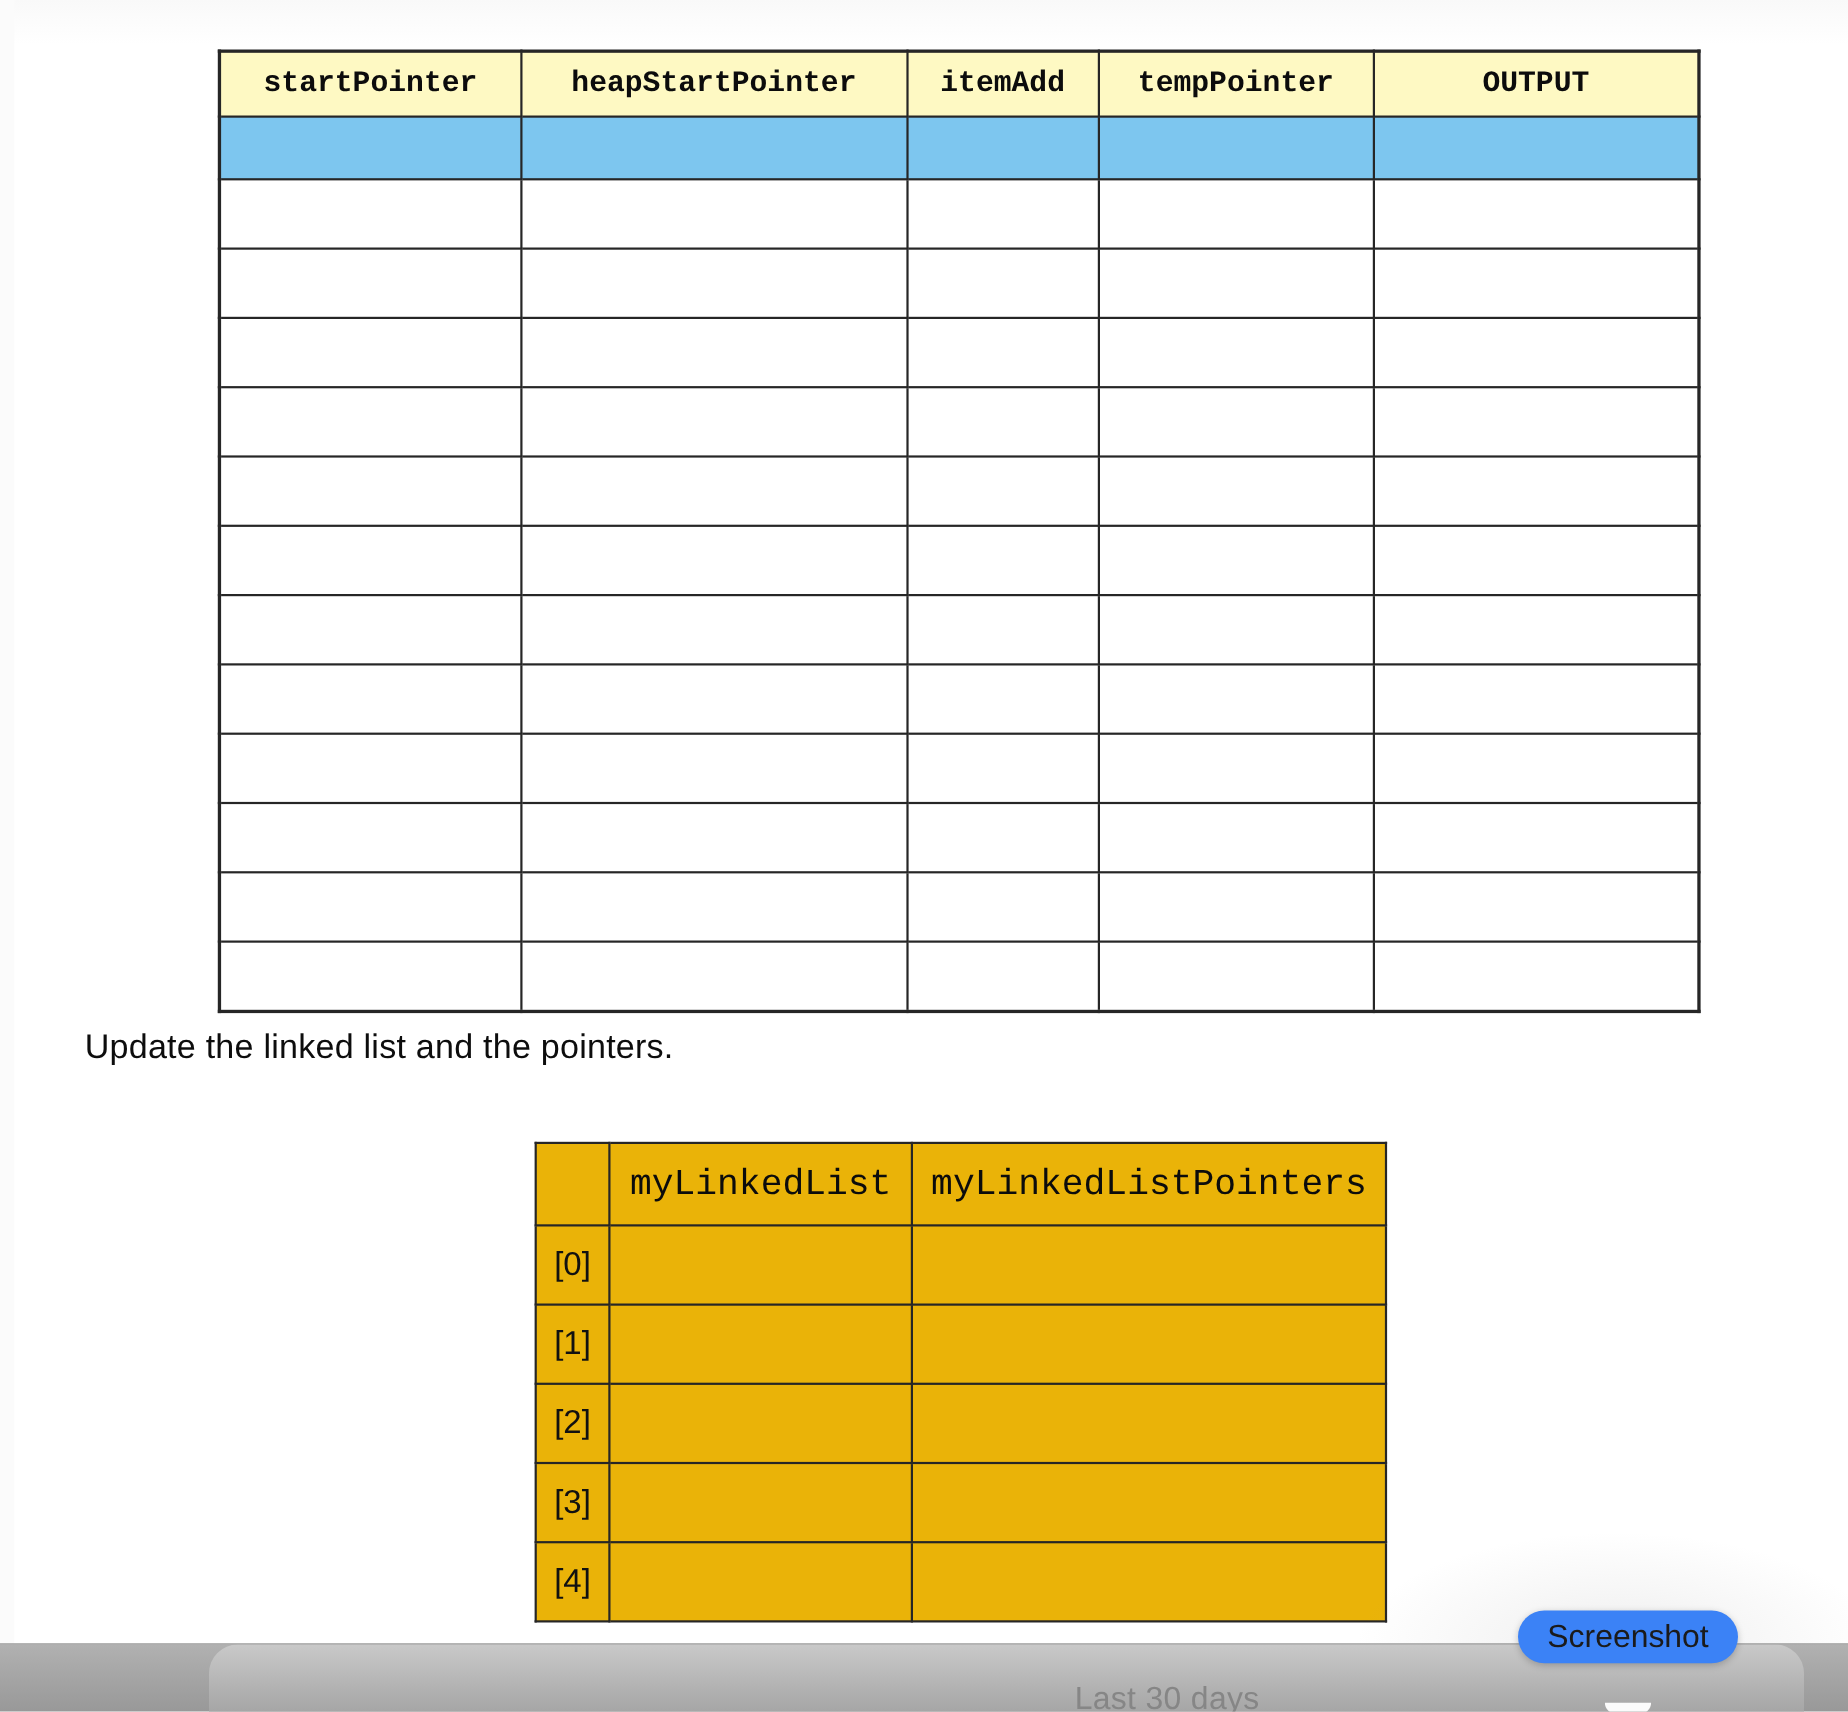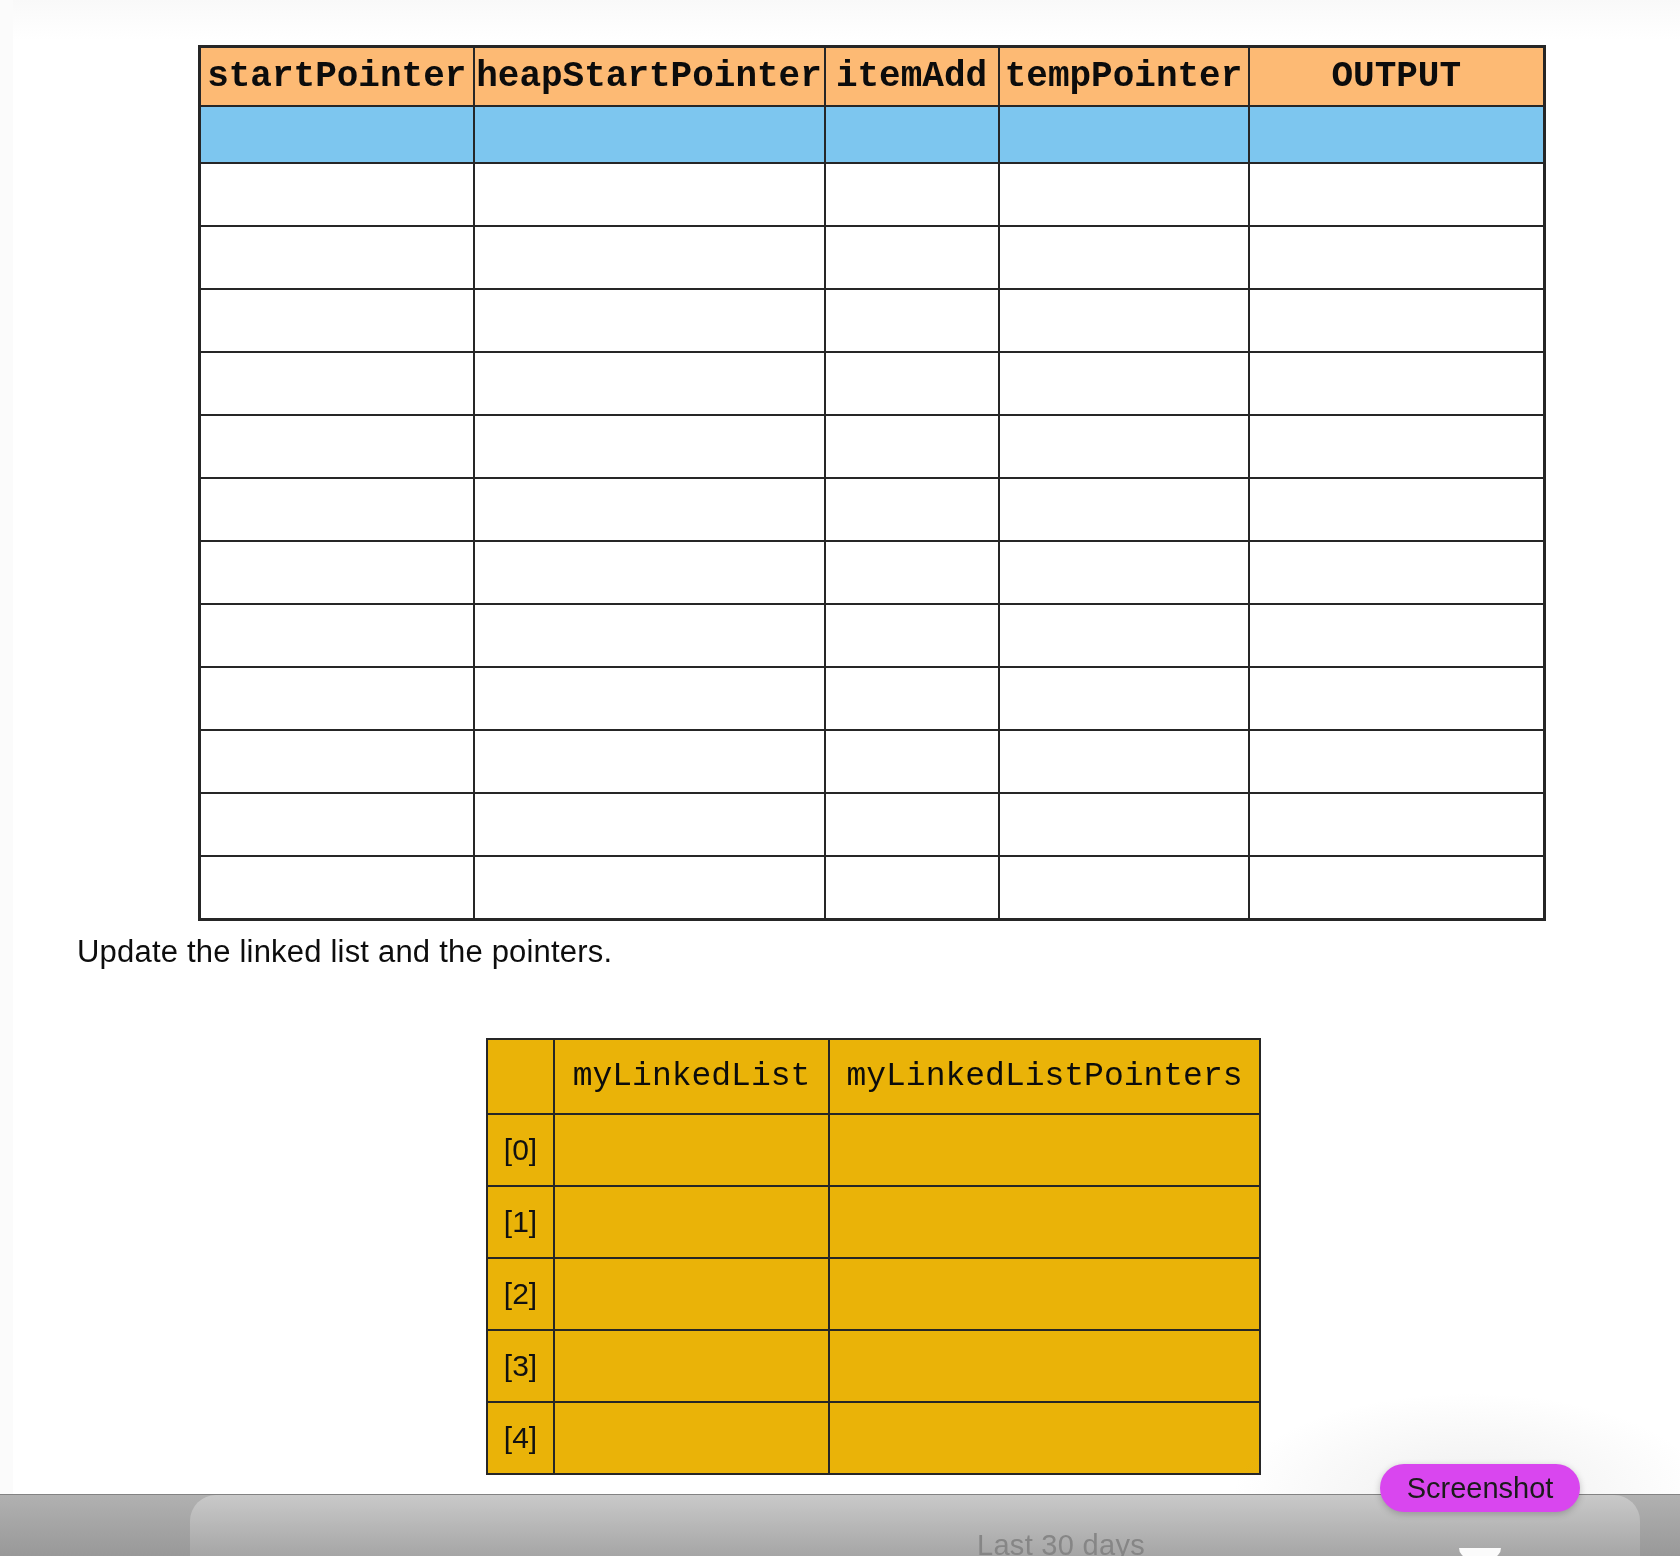--- a/index.html
+++ b/index.html
@@ -14,22 +14,22 @@
 
   
   table{border-collapse:collapse;table-layout:fixed;}
   .trace-table{
     position:absolute;left:198px;top:45px;width:1345px;height:853px;
     border:3px solid #262626;
     font-family:"Liberation Mono",monospace;
   }
   .trace-table th,.trace-table td{border:2px solid #262626;padding:0;}
   .trace-table th{
-    font-weight:bold;font-size:36px;height:57px;
-    text-align:center;vertical-align:middle;color:#0c0c0c;background:#fdba74;
+    font-weight:bold;font-size:27px;height:57px;
+    text-align:center;vertical-align:middle;color:#0c0c0c;background:#fef9c3;
   }
   .trace-table td{height:61px;background:#ffffff;}
   .trace-table tr.hl td{height:55px;}
 
   
   .ll-table{
     position:absolute;left:486px;top:1038px;width:773px;height:437px;
     border:2px solid #262626;
     font-family:"Liberation Mono",monospace;
   }
@@ -64,21 +64,21 @@
     position:absolute;left:190px;top:0;width:1450px;height:62px;
     border-radius:26px 26px 0 0;
     background:linear-gradient(#c9c9c9,#a5a5a5);
   }
   .timeline-label{
     position:absolute;left:977px;top:34px;
     font-size:29px;color:#868686;letter-spacing:0.3px;
   }
   .screenshot-pill{
     position:absolute;left:1380px;top:1464px;width:200px;height:48px;
-    border-radius:24px;background:#d946ef;border:none;
+    border-radius:24px;background:#3b82f6;border:none;
     box-shadow:0 2px 7px rgba(0,0,0,0.22);
     font-family:"Liberation Sans",sans-serif;font-size:29px;color:#1b1b1b;
     display:flex;align-items:center;justify-content:center;
     z-index:5;cursor:pointer;padding:0;
   }
   .pill-tail{
     position:absolute;left:1459px;top:1548px;width:42px;height:10px;
     background:#fbfbfb;border-radius:0 0 18px 18px;z-index:6;
   }
 </style>

